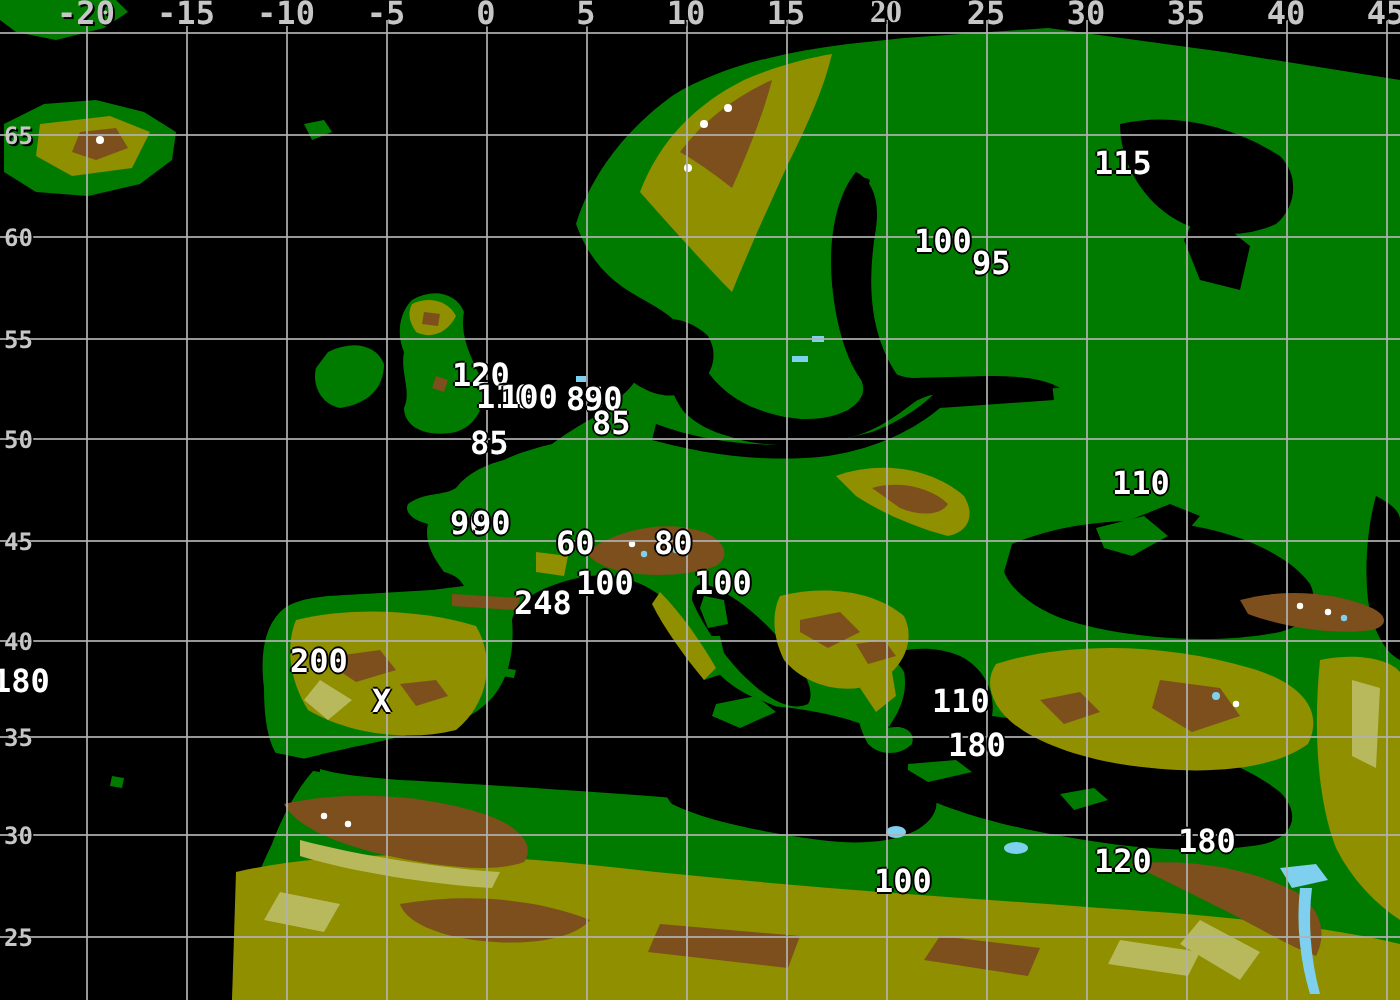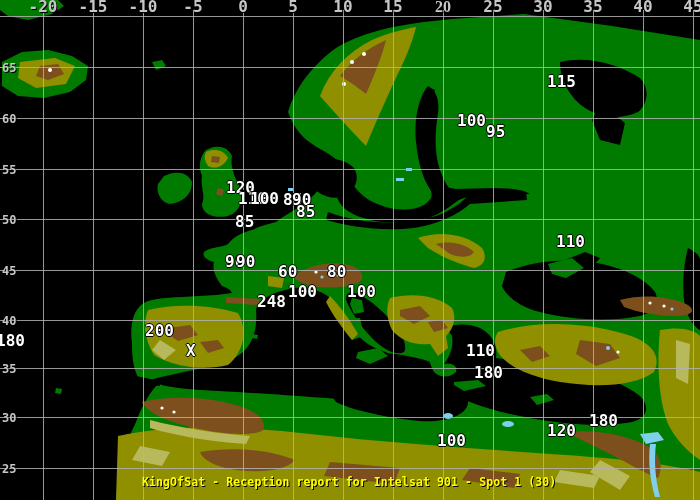--- a/index.html
+++ b/index.html
@@ -224,14 +224,13 @@
       <div class="pt" style="left: 145px; top: 326px;">200</div>
       <div class="pt" style="left: 186px; top: 346px;">X</div>
       <div class="pt" style="left: -4px; top: 336px;">180</div>
       <div class="pt" style="left: 466px; top: 346px;">110</div>
       <div class="pt" style="left: 474px; top: 368px;">180</div>
       <div class="pt" style="left: 589px; top: 416px;">180</div>
       <div class="pt" style="left: 547px; top: 426px;">120</div>
       <div class="pt" style="left: 437px; top: 436px;">100</div>
     </div>
 
-  <div class="map-title">KingOfSat - Reception report for Intelsat 901 - Spot 1 (30)</div>
 </div>
 
 </body></html>

